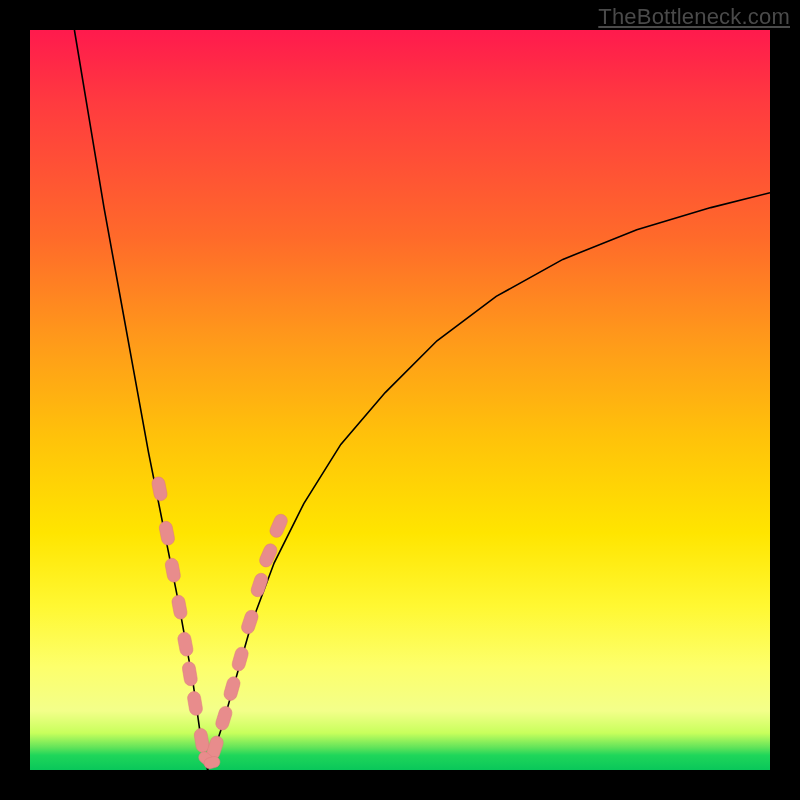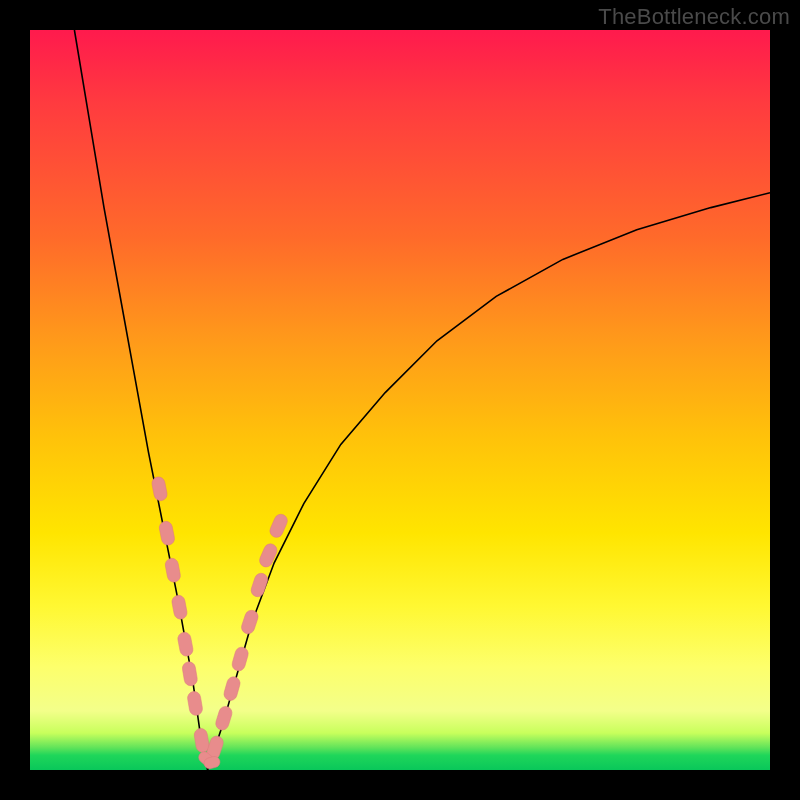--- a/index.html
+++ b/index.html
@@ -44,20 +44,21 @@
     );
   }
   .watermark {
     position: absolute;
     top: 4px;
     right: 10px;
     color: #4a4a4a;
     font-size: 22px;
     letter-spacing: 0.2px;
     user-select: none;
+    text-decoration: underline;
   }
   svg.curve-layer {
     position: absolute;
     top: 0;
     left: 0;
     width: 740px;
     height: 740px;
     overflow: visible;
   }
   .curve {

